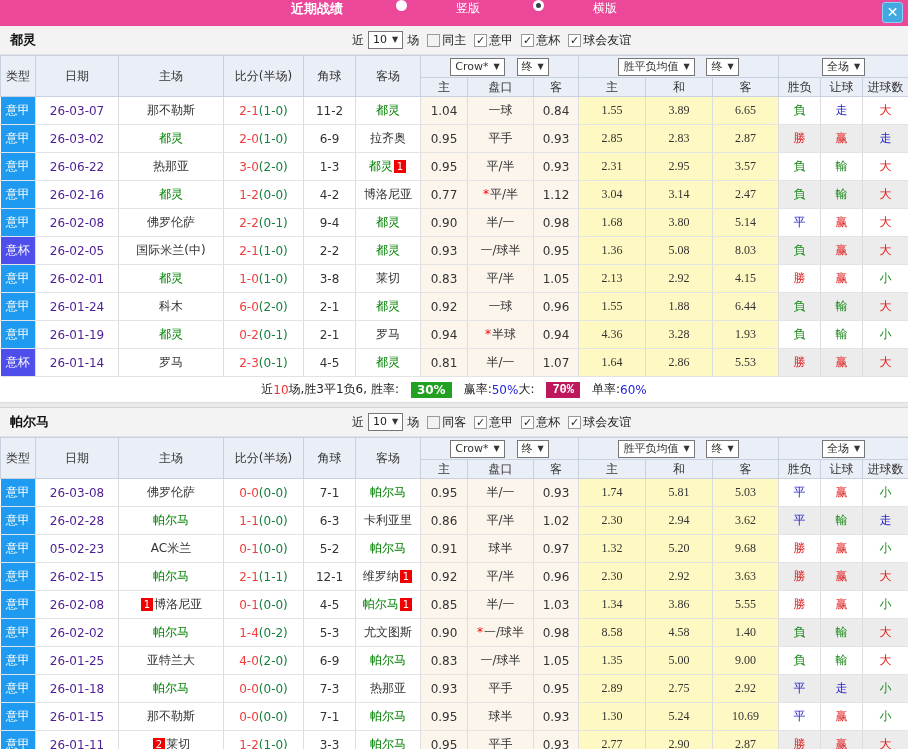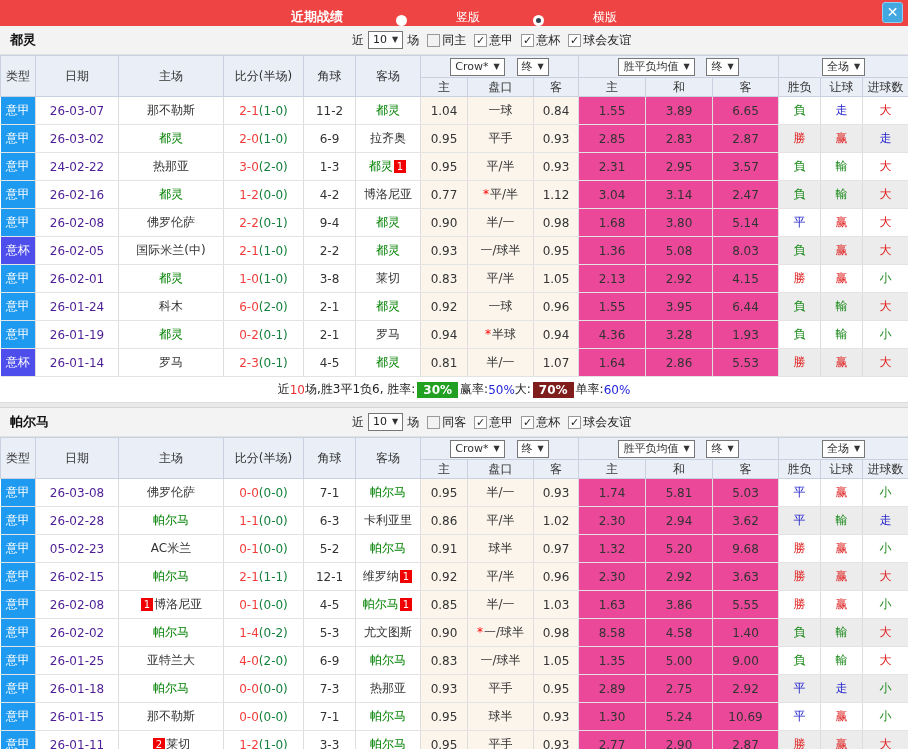--- a/index.html
+++ b/index.html
@@ -2,21 +2,21 @@
 <html><head>
 <meta charset="utf-8">
 <style>
   * { box-sizing: border-box; }
   body {
     margin: 0; width: 908px; height: 749px; overflow: hidden;
     font-family: "DejaVu Sans", "Liberation Sans", sans-serif;
     font-size: 12px; color: #333; background: #fff;
   }
   
-  .titlebar { height: 26px; background: #ef4444; display: flex; align-items: flex-end; justify-content: center; position: relative; color: #fff; gap: 45px; }
+  .titlebar { height: 26px; background: #ec4899; display: flex; align-items: flex-start; justify-content: center; position: relative; color: #fff; gap: 45px; }
   .title { font-weight: bold; font-size: 13px; }
   .radio { width: 11px; height: 11px; border-radius: 50%; background: #fff; display: inline-block; margin: 0 4px 0 8px; position: relative; vertical-align: -1px; cursor: pointer; }
   .radio.checked::after { content: ""; position: absolute; left: 3px; top: 3px; width: 5px; height: 5px; border-radius: 50%; background: #33424f; }
   .rlabel { font-size: 12px; }
   .close-btn { position: absolute; right: 5px; top: 2px; width: 21px; height: 21px; background: #43a7e0; border: 1px solid #8ed0f4; border-radius: 3px; color: #fff; font-weight: bold; text-align: center; line-height: 19px; font-size: 14px; cursor: pointer; }
   
   .team-row { height: 29px; background: #f3f3f3; border-bottom: 1px solid #e2e2e2; display: flex; align-items: center; position: relative; }
   .team-name { font-weight: bold; margin-left: 10px; font-size: 13px; color: #111; }
   .filter { position: absolute; left: 352px; display: flex; align-items: center; white-space: nowrap; color: #222; }
   .dd { display: inline-flex; align-items: center; background: #fff; border: 1px solid #767676; padding: 1px 4px; margin: 0 4px; font-size: 11px; line-height: 14px; cursor: pointer; }
@@ -30,32 +30,32 @@
   .mt tr.hB th { height: 19px; }
   .mt td { height: 28px; border-bottom: 1px solid #e3e3e3; border-right: 1px solid #ddd; text-align: center; padding: 0; overflow: hidden; white-space: nowrap; }
   td.lg { color: #fff; }
   td.lg-top { background: #1e9af0; }
   td.lg-cup { background: #4e4eed; }
   td.date { color: #4c1d95; }
   .focal { color: #008000; }
   .sc-main { color: #f23b3b; }
   .sc-half { color: #15803d; }
   td.odds { background: #fbf5ec; }
-  td.mean { background: #ec4899; }
+  td.mean { background: #fef9c3; font-family: Liberation Serif, serif; }
   td.alt { background: #ececec; }
   .c-red { color: #e02020; }
   .c-blue { color: #2424cc; }
   .c-green { color: #1a8a1a; }
   .badge { display: inline-block; background: #f00000; color: #fff; font-size: 10px; line-height: 13px; padding: 0 3px; margin: 0 1px; }
   .star { color: #f00; margin-right: 1px; }
   
   .summary { height: 26px; display: flex; align-items: center; justify-content: center; border-bottom: 1px solid #ddd; color: #222; }
-  .summary .box { color: #fff; font-weight: bold; padding: 1px 6px; margin: 0 2px; }
+  .summary .box { color: #fff; font-weight: bold; padding: 1px 6px; margin: 0 12px; }
   .box.g { background: #21a021; }
-  .box.r { background: #7f1d1d; }
+  .box.r { background: #be185d; font-family: Liberation Mono, monospace; }
   .blue { color: #2424dd; }
   .redtxt { color: #f03030; }
   .gap { height: 5px; background: #e9e9e9; border-bottom: 1px solid #d6d6d6; }
 </style>
 </head>
 <body>
 
 <div class="titlebar">
   <span class="title">近期战绩</span>
   <span class="radio"></span>
@@ -180,21 +180,21 @@
         <td class="odds">0.93</td>
         <td class="mean">2.85</td>
         <td class="mean">2.83</td>
         <td class="mean">2.87</td>
         <td class="resz alt"><span class="c-red">勝</span></td>
         <td class="letz alt"><span class="c-red">赢</span></td>
         <td class="goalz alt"><span class="c-blue">走</span></td>
       </tr>
       <tr>
         <td class="lg lg-top">意甲</td>
-        <td class="date">24-02-22</td>
+        <td class="date">26-06-22</td>
         <td class="team"><span>热那亚</span></td>
         <td class="score"><span class="sc-main">3-0</span><span class="sc-half">(2-0)</span></td>
         <td class="corner">1-3</td>
         <td class="team"><span class="focal">都灵</span><span class="badge">1</span></td>
         <td class="odds">0.95</td>
         <td class="odds"><span>平/半</span></td>
         <td class="odds">0.93</td>
         <td class="mean">2.31</td>
         <td class="mean">2.95</td>
         <td class="mean">3.57</td>
@@ -274,21 +274,21 @@
         <td class="lg lg-top">意甲</td>
         <td class="date">26-01-24</td>
         <td class="team"><span>科木</span></td>
         <td class="score"><span class="sc-main">6-0</span><span class="sc-half">(2-0)</span></td>
         <td class="corner">2-1</td>
         <td class="team"><span class="focal">都灵</span></td>
         <td class="odds">0.92</td>
         <td class="odds"><span>一球</span></td>
         <td class="odds">0.96</td>
         <td class="mean">1.55</td>
-        <td class="mean">3.95</td>
+        <td class="mean">1.88</td>
         <td class="mean">6.44</td>
         <td class="resz alt"><span class="c-green">負</span></td>
         <td class="letz alt"><span class="c-green">輸</span></td>
         <td class="goalz alt"><span class="c-red">大</span></td>
       </tr>
       <tr>
         <td class="lg lg-top">意甲</td>
         <td class="date">26-01-19</td>
         <td class="team"><span class="focal">都灵</span></td>
         <td class="score"><span class="sc-main">0-2</span><span class="sc-half">(0-1)</span></td>
@@ -496,21 +496,21 @@
       <tr>
         <td class="lg lg-top">意甲</td>
         <td class="date">26-02-08</td>
         <td class="team"><span class="badge">1</span><span>博洛尼亚</span></td>
         <td class="score"><span class="sc-main">0-1</span><span class="sc-half">(0-0)</span></td>
         <td class="corner">4-5</td>
         <td class="team"><span class="focal">帕尔马</span><span class="badge">1</span></td>
         <td class="odds">0.85</td>
         <td class="odds"><span>半/一</span></td>
         <td class="odds">1.03</td>
-        <td class="mean">1.63</td>
+        <td class="mean">1.34</td>
         <td class="mean">3.86</td>
         <td class="mean">5.55</td>
         <td class="resz"><span class="c-red">勝</span></td>
         <td class="letz"><span class="c-red">赢</span></td>
         <td class="goalz"><span class="c-green">小</span></td>
       </tr>
       <tr>
         <td class="lg lg-top">意甲</td>
         <td class="date">26-02-02</td>
         <td class="team"><span class="focal">帕尔马</span></td>

